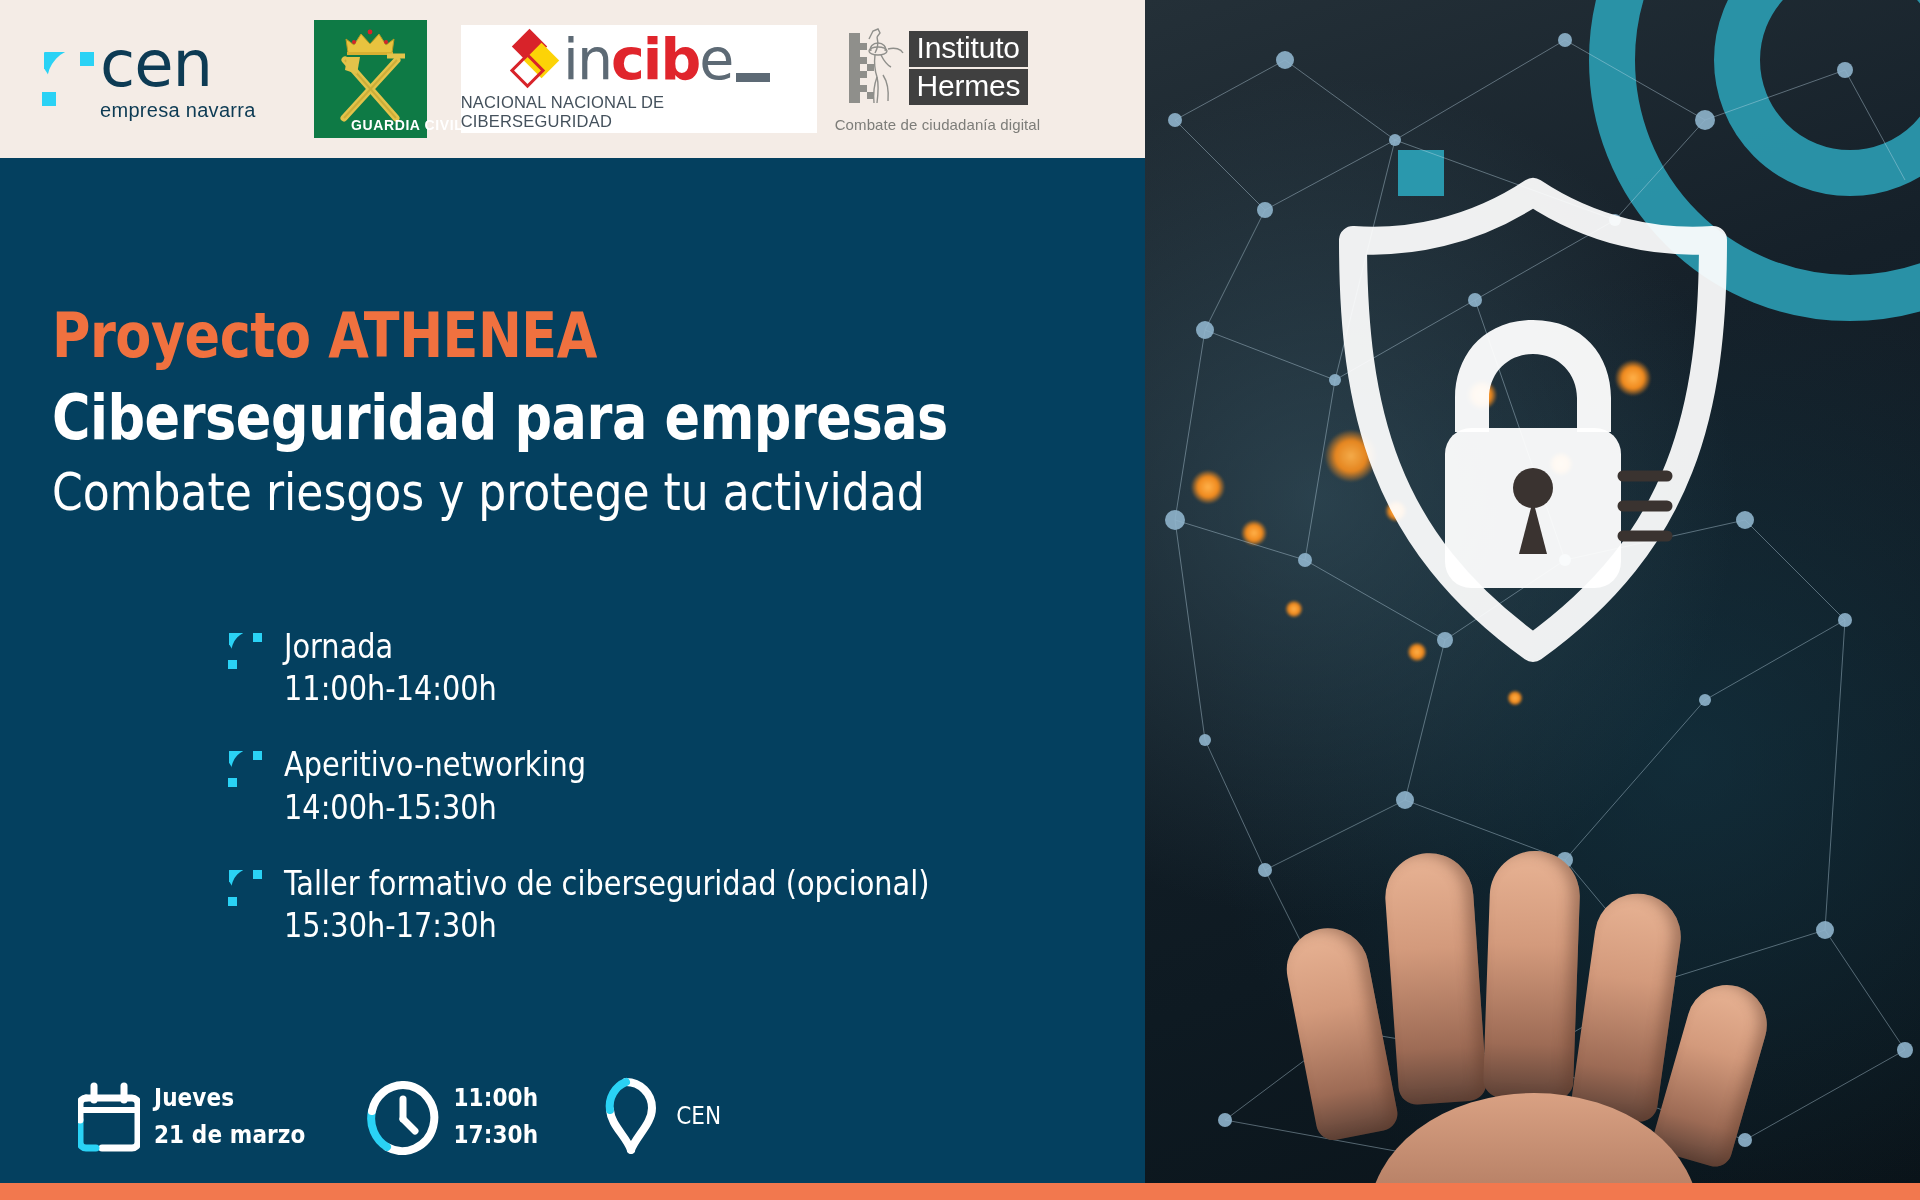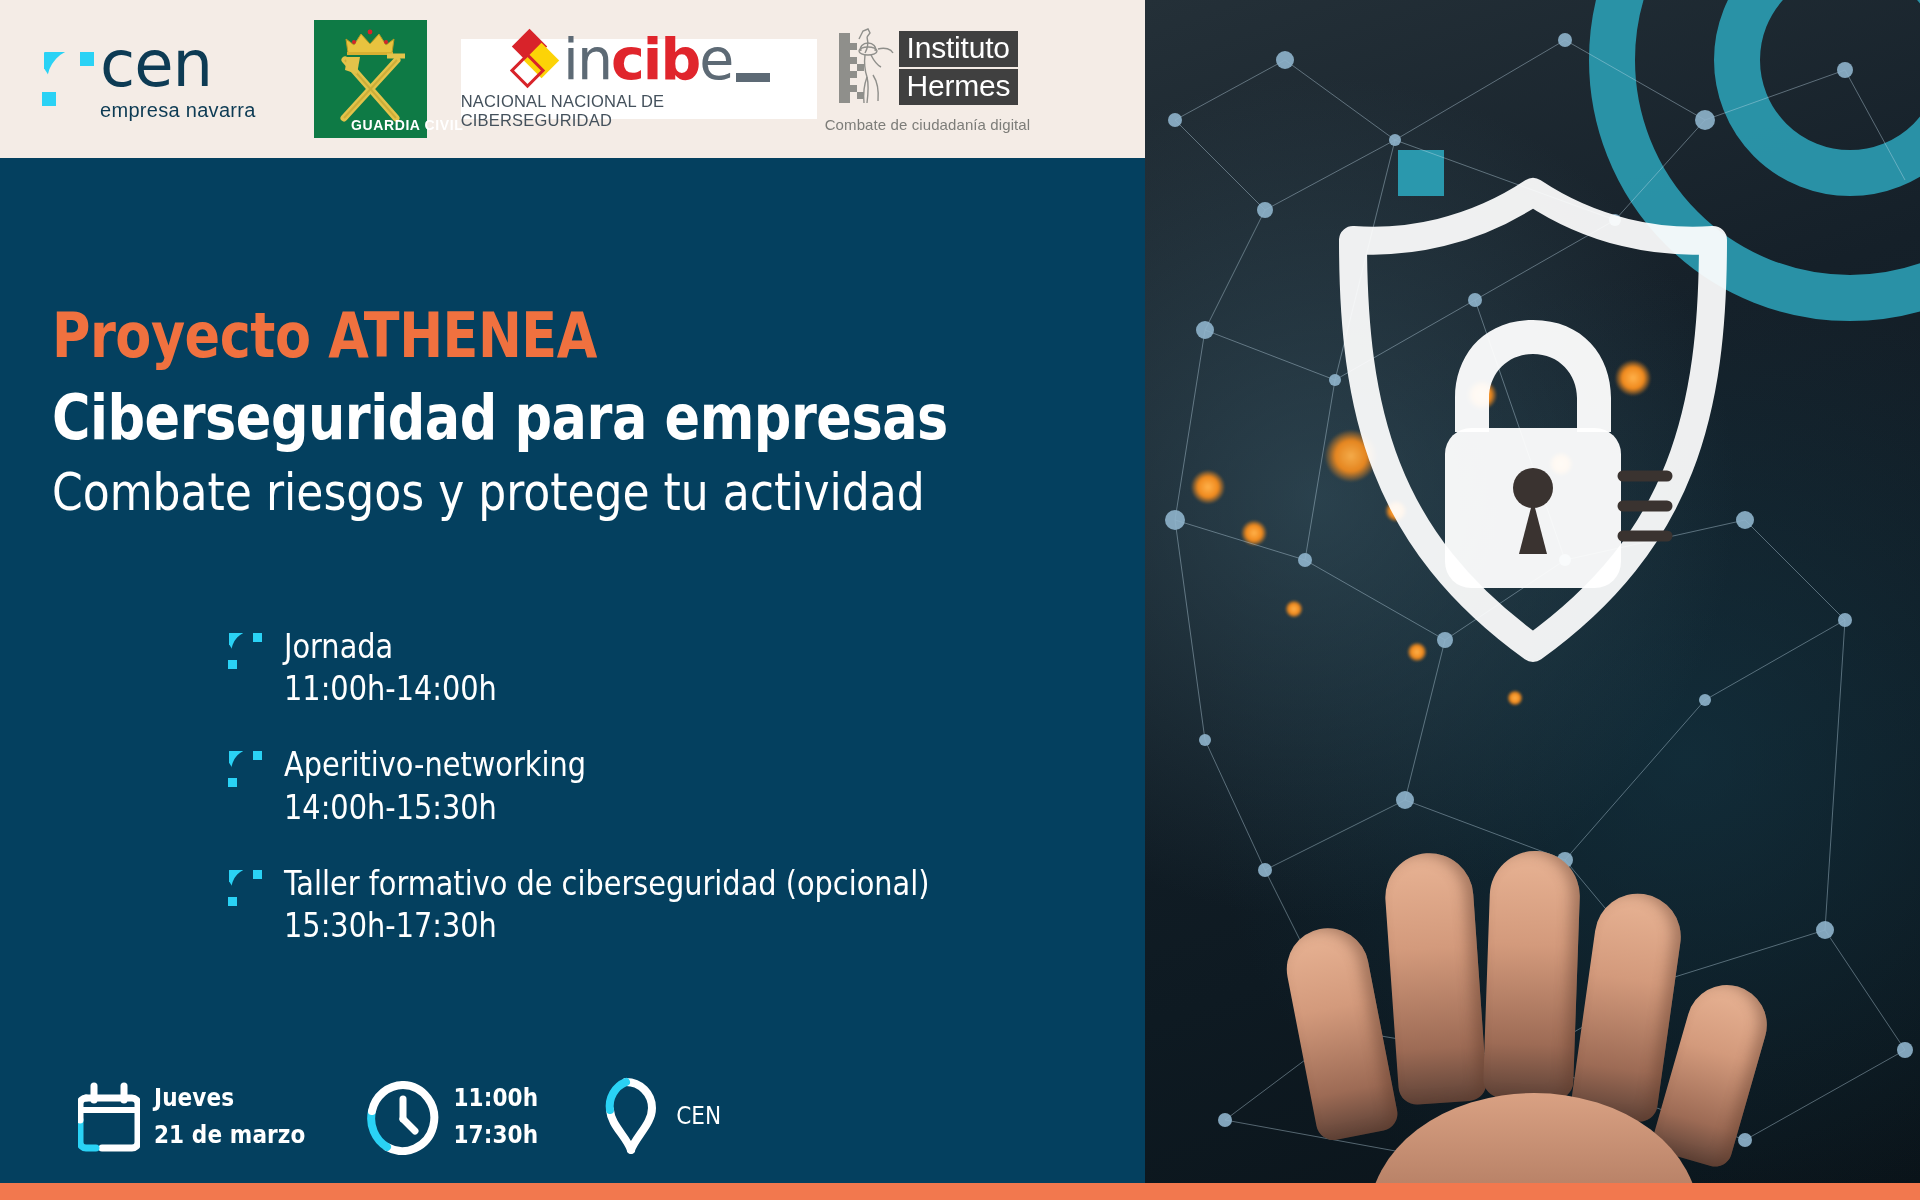--- a/index.html
+++ b/index.html
@@ -105,23 +105,23 @@
     color: #ffffff;
     font-size: 14px;
     font-weight: bold;
     letter-spacing: .6px;
     font-family: "Liberation Sans", sans-serif;
     margin-left: 37px;
   }
 
   
   .incibe-logo {
-    width: 356px; height: 80px;
+    width: 356px; height: 108px;
     background: #ffffff;
-    margin-right: 8px;
+    margin-right: 18px;
     display: flex;
     flex-direction: column;
     align-items: center;
     justify-content: center;
     flex: none;
   }
   .incibe-row { display: flex; align-items: center; height: 64px; }
   .incibe-diamonds { position: relative; width: 52px; height: 62px; margin-right: 4px; }
   .dia {
     position: absolute;

